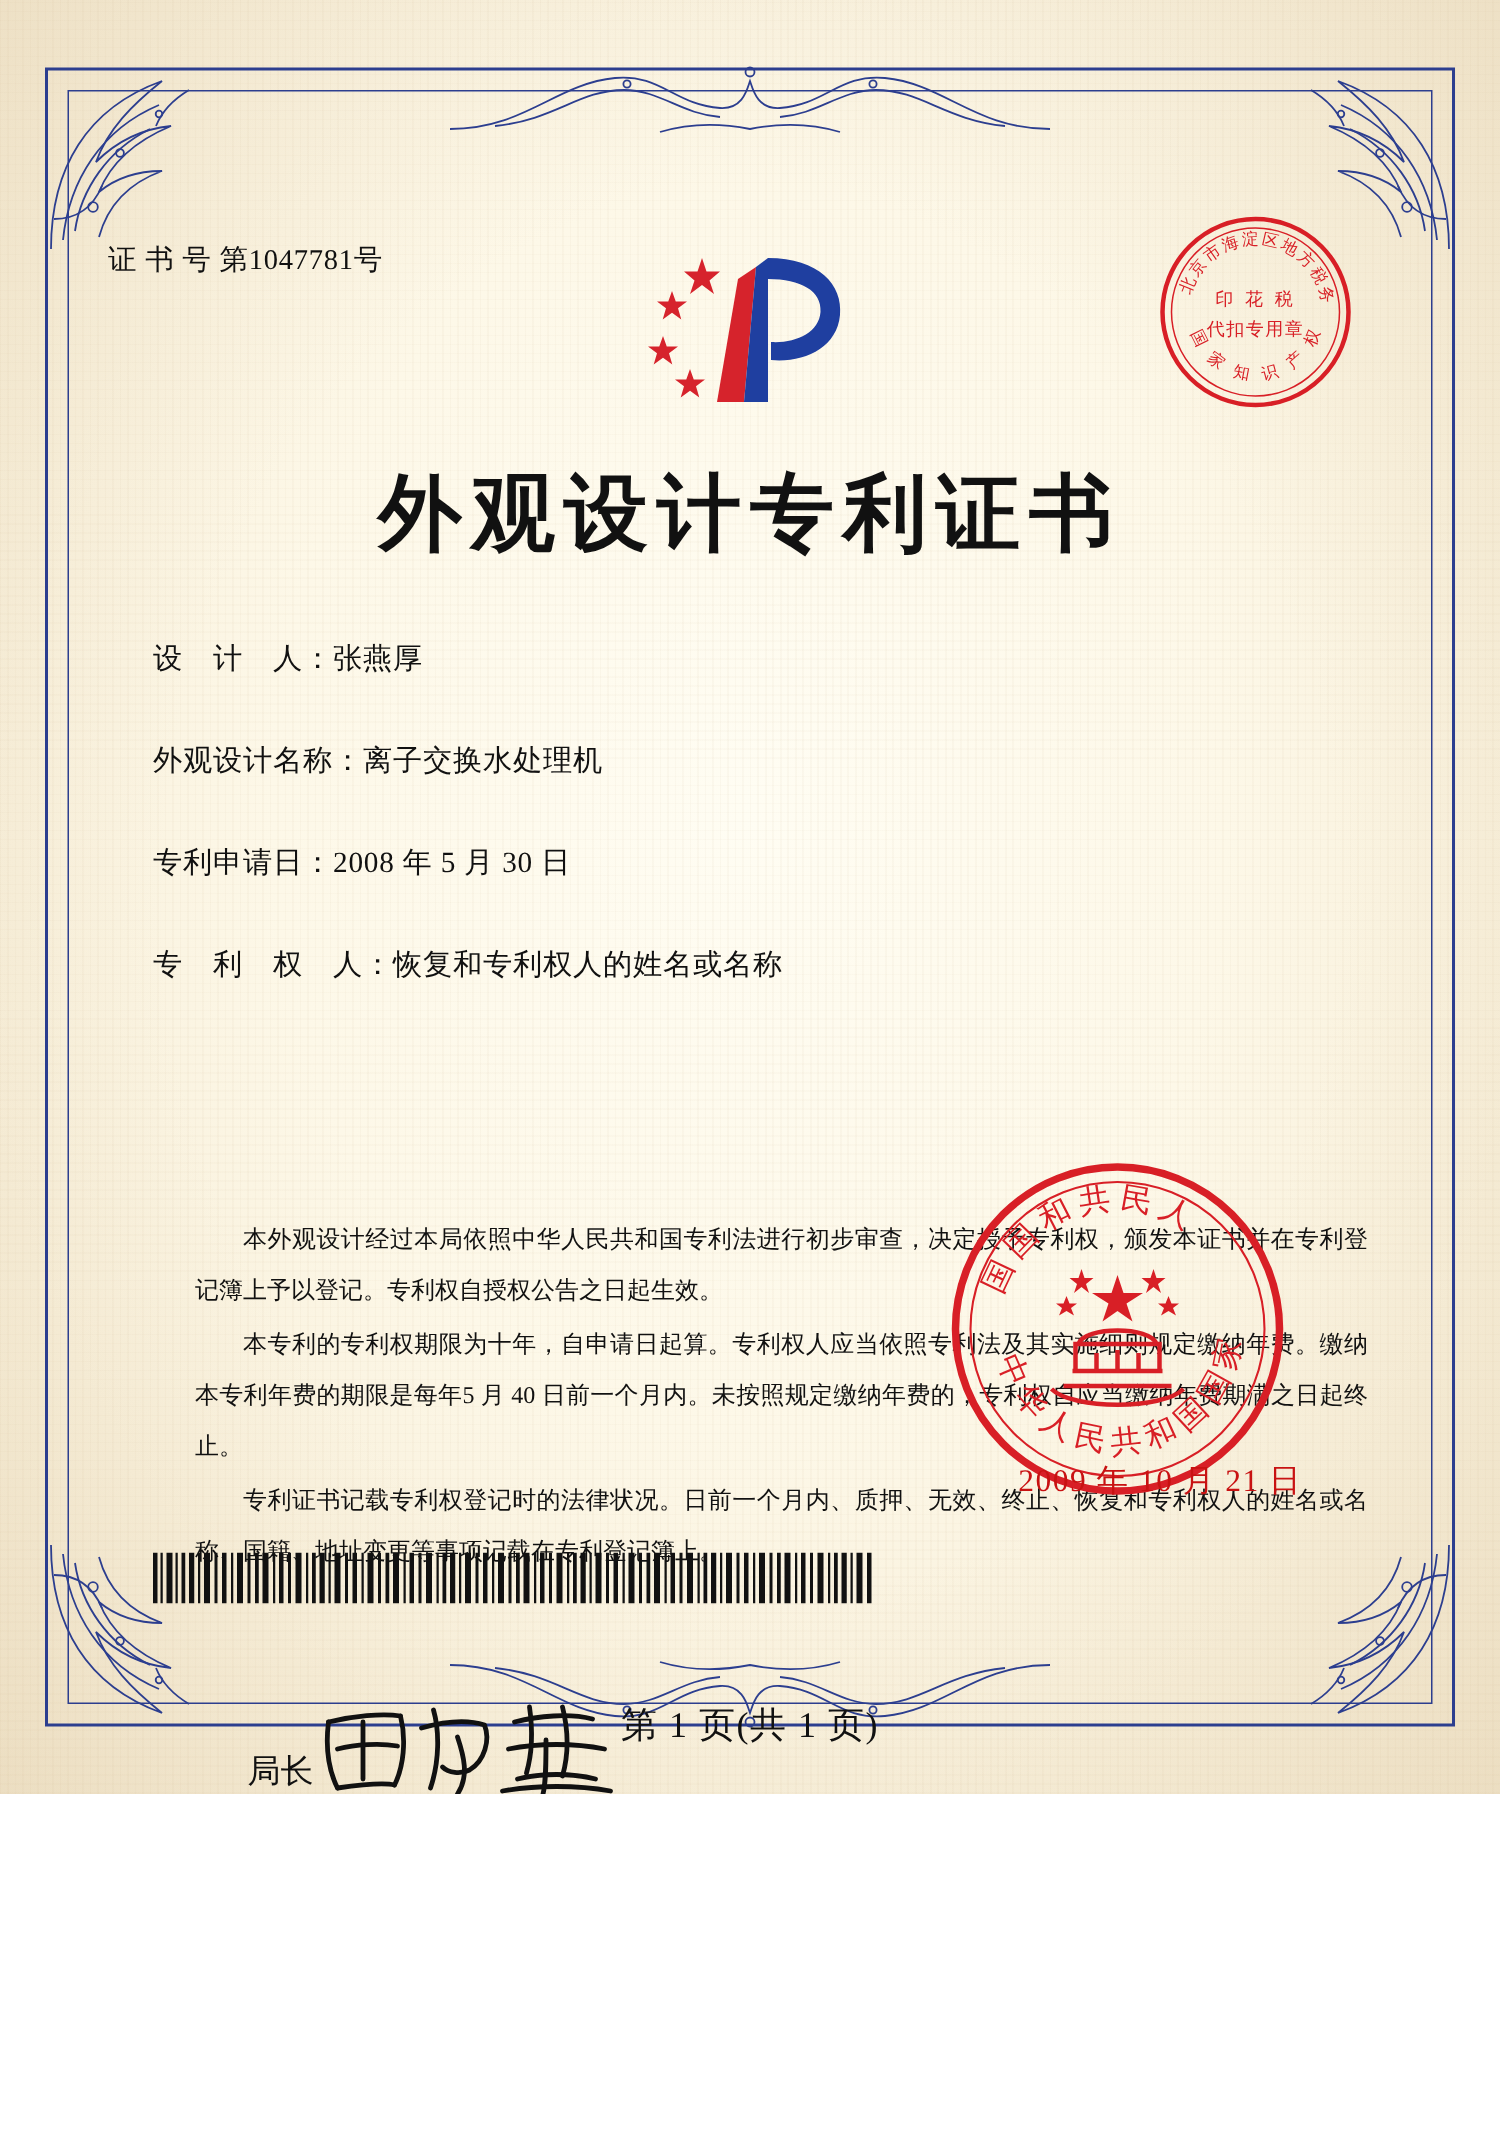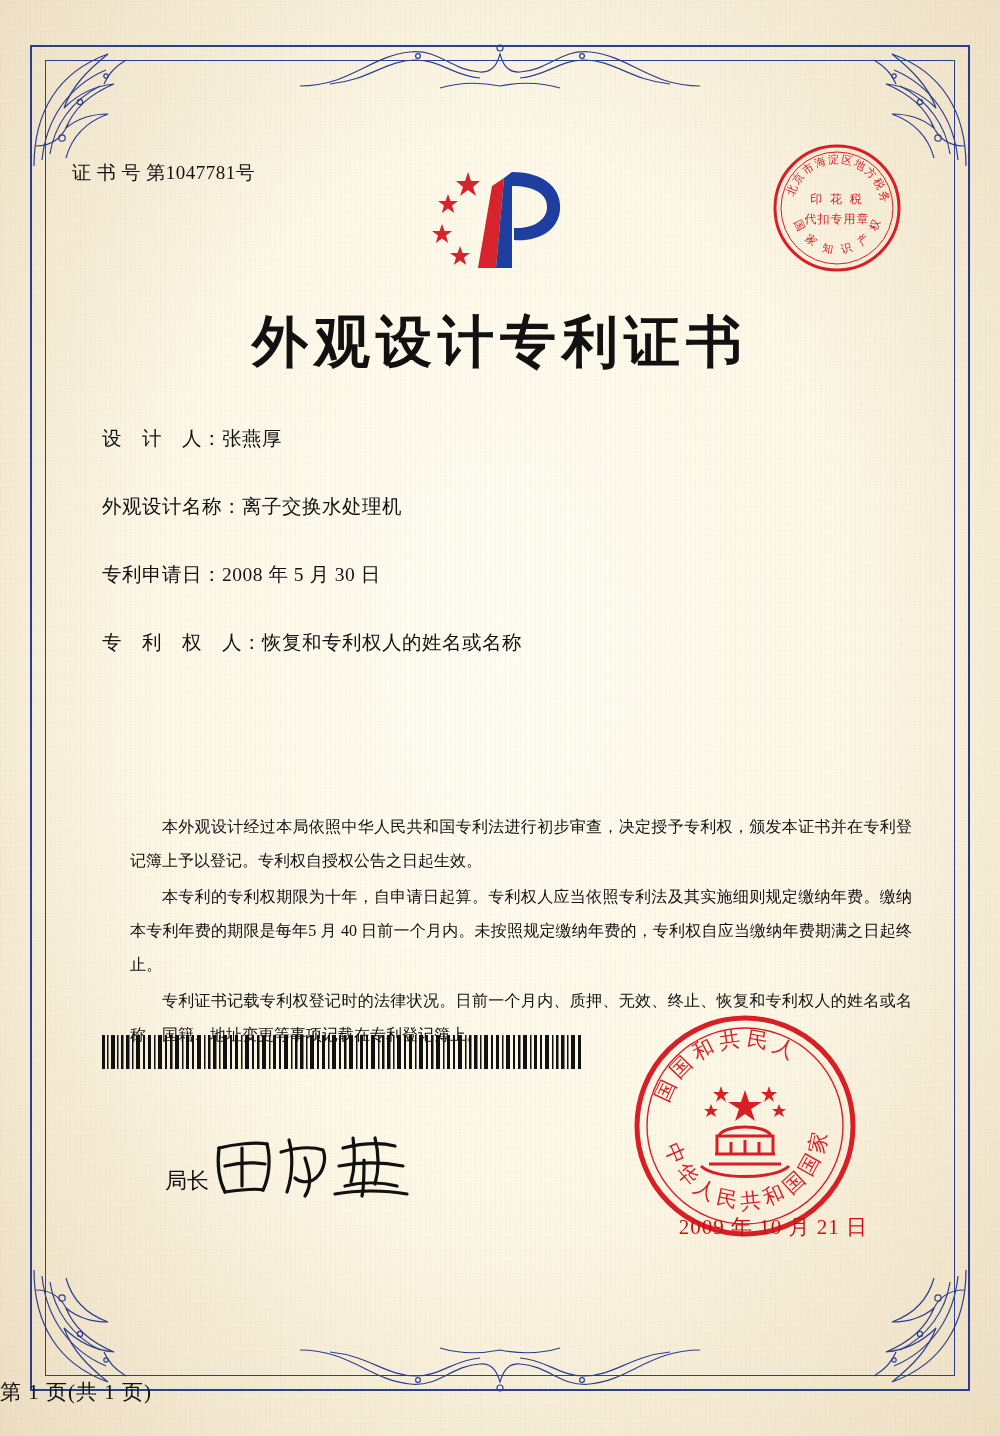--- a/index.html
+++ b/index.html
@@ -6,21 +6,21 @@
     margin: 0;
     padding: 0;
     background: #ffffff;
   }
   body {
     font-family: "Liberation Serif", "DejaVu Serif", serif;
   }
   .page {
     position: relative;
     width: 1000px;
-    height: 1436px;
+    height: 1196px;
     overflow: hidden;
     background:
       radial-gradient(ellipse at 50% 45%, #fffdf3 0%, #fdf8e8 45%, #f7eed8 75%, #f2e6cc 100%),
       #f8f1df;
   }
   
   .texture {
     position: absolute;
     inset: 0;
     background-image:
@@ -191,22 +191,22 @@
     color: #c81212;
     letter-spacing: 1px;
     white-space: nowrap;
   }
 
   .page-no {
     position: absolute;
     left: 0;
     right: 0;
     bottom: 30px;
-    text-align: left;
-    font-size: 21px;
+    text-align: center;
+    font-size: 24px;
     color: #111;
     letter-spacing: 1px;
   }
 </style>
 </head>
 <body>
 
 <div class="page">
   <div class="texture"></div>
   <div class="vignette"></div>

